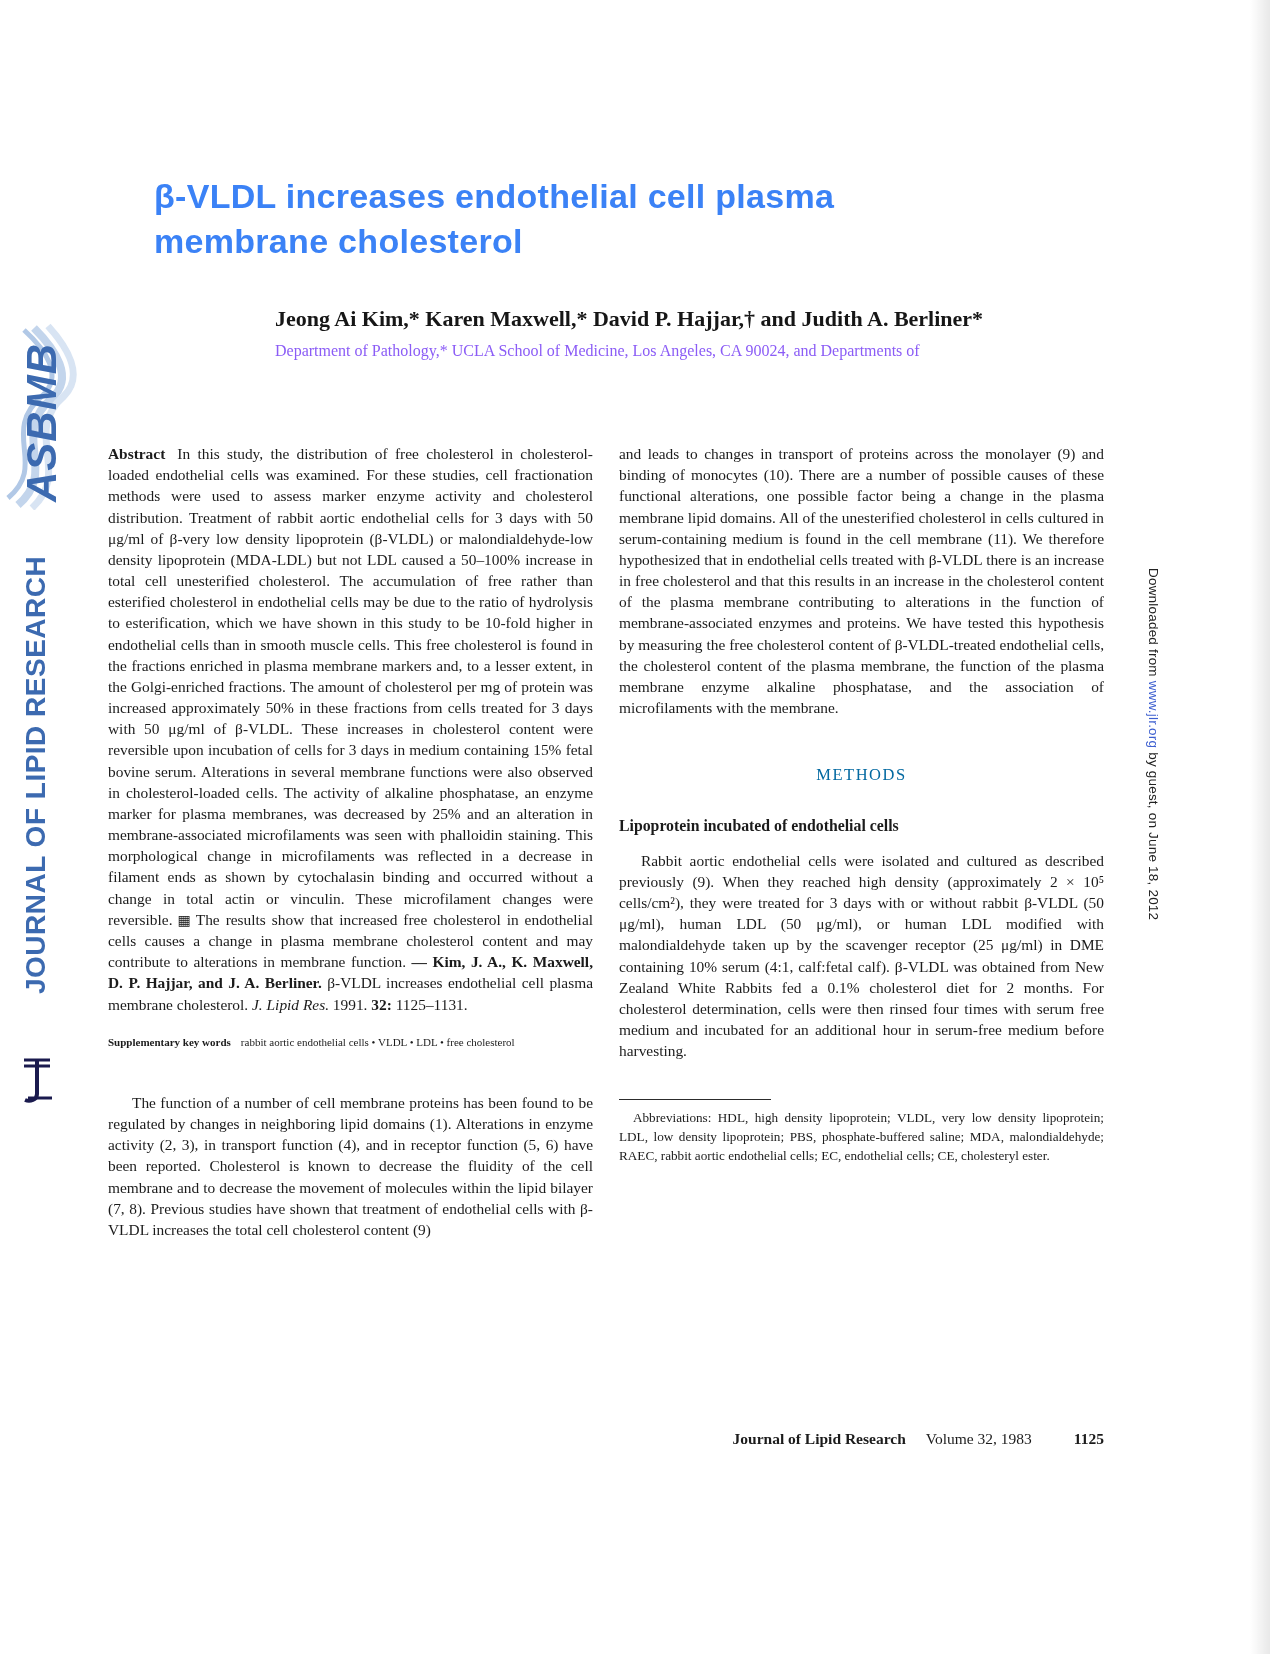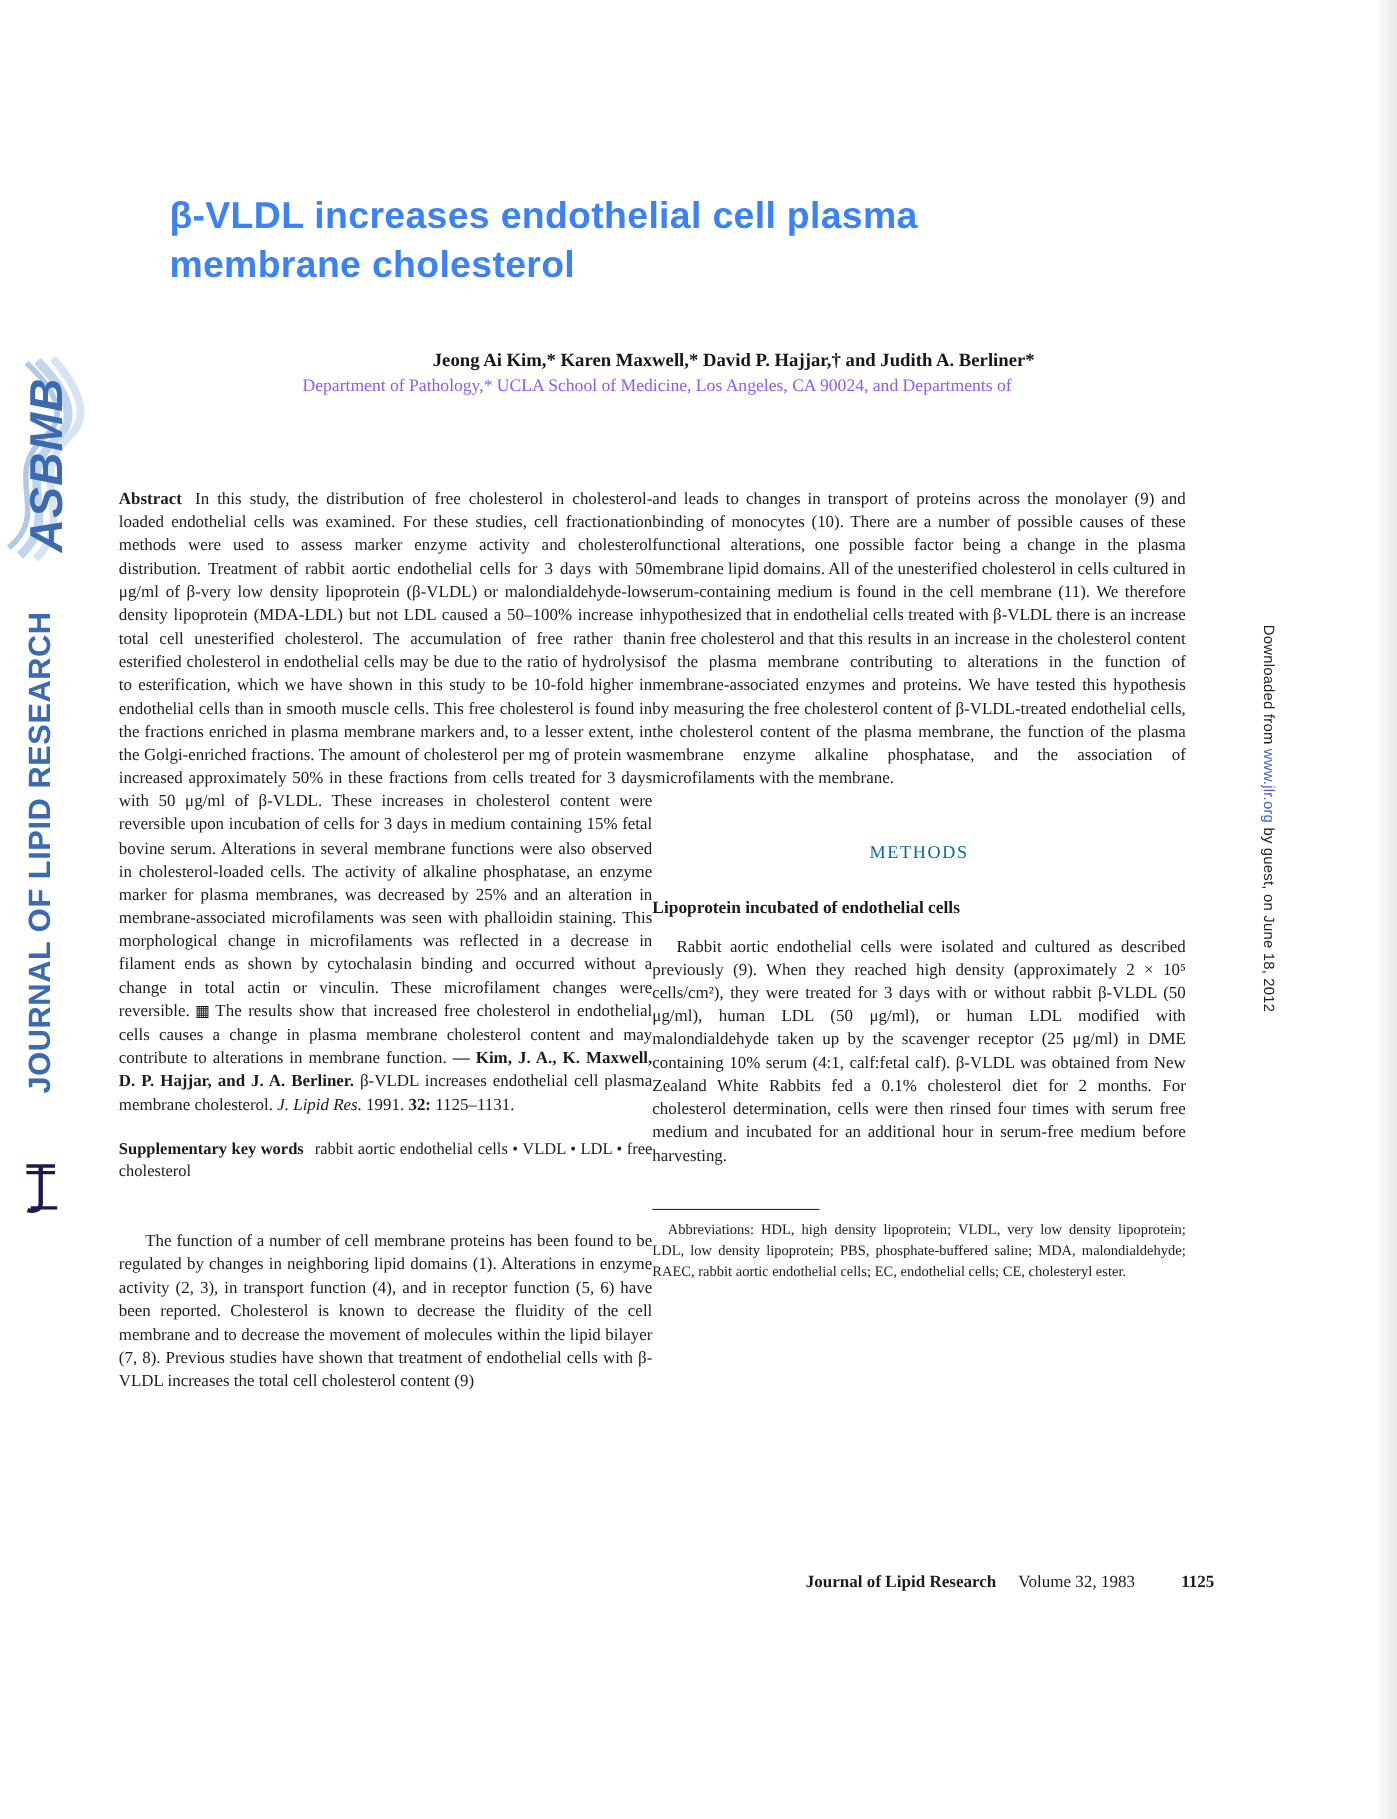--- a/index.html
+++ b/index.html
@@ -35,39 +35,39 @@
   }
   .watermark .wm-link { color:#3d5fd0; cursor:pointer; }
 
   
   .title {
     position:absolute; left:154px; top:174px; width:810px; margin:0;
     font-family:"Liberation Sans", sans-serif; font-weight:700; font-size:34px;
     line-height:1.32; letter-spacing:0.3px; color:#3b82f6;
   }
   .authors {
-    position:absolute; left:275px; top:306px; width:760px; margin:12px;
-    font-size:17px; font-weight:700; color:#161616;text-align:center;
+    position:absolute; left:275px; top:306px; width:760px; margin:0;
+    font-size:22px; font-weight:700; color:#161616;
   }
   .affiliation {
     position:absolute; left:275px; top:340px; width:760px; margin:0;
     font-size:16px; line-height:1.42; color:#8b5cf6;
   }
 
   
-  .columns { position:absolute; left:108px; top:443px; width:996px; display:flex; }
+  .columns { position:absolute; left:108px; top:443px; width:996px; display:flex; gap:26px; }
   .col { width:485px; text-align:justify; font-size:15.4px; line-height:1.375; }
   .col p { margin:0; }
 
   .abstract-label { font-weight:700; margin-right:12px; }
   .abstract-marker { margin:0 5px; font-size:14px; color:#111; }
   .cite-bold { font-weight:700; }
   .cite-italic { font-style:italic; }
 
-  .keywords { margin-top:20px !important; font-size:15px; text-align:justify; }
+  .keywords { margin-top:20px !important; font-size:11px; text-align:justify; }
   .keywords-label { font-weight:700; margin-right:10px; }
 
   .intro-para { margin-top:42px !important; text-indent:24px; }
 
   .methods-heading {
     margin:46px 0 0 0; text-align:center; font-weight:400; font-size:16.5px;
     letter-spacing:1.5px; color:#0369a1;
   }
   .methods-subheading { margin:28px 0 0 0; text-align:left; font-weight:700; font-size:15.8px; }
   .methods-para { margin-top:13px !important; text-indent:22px; }

